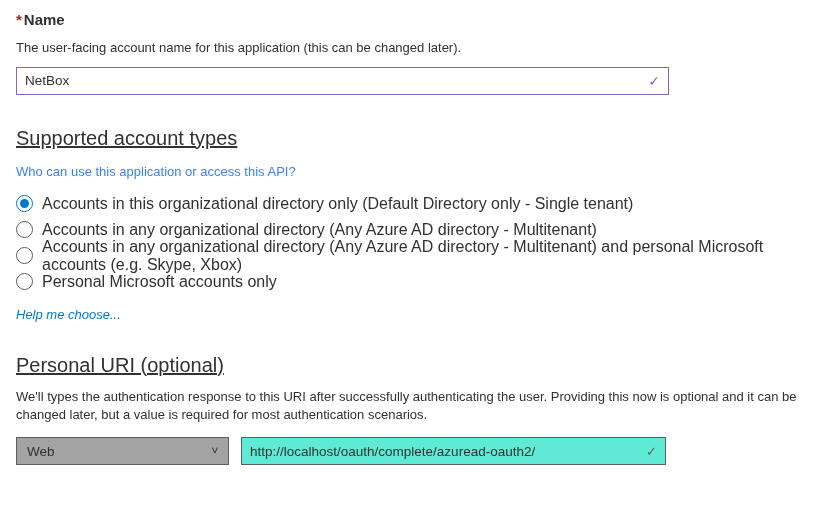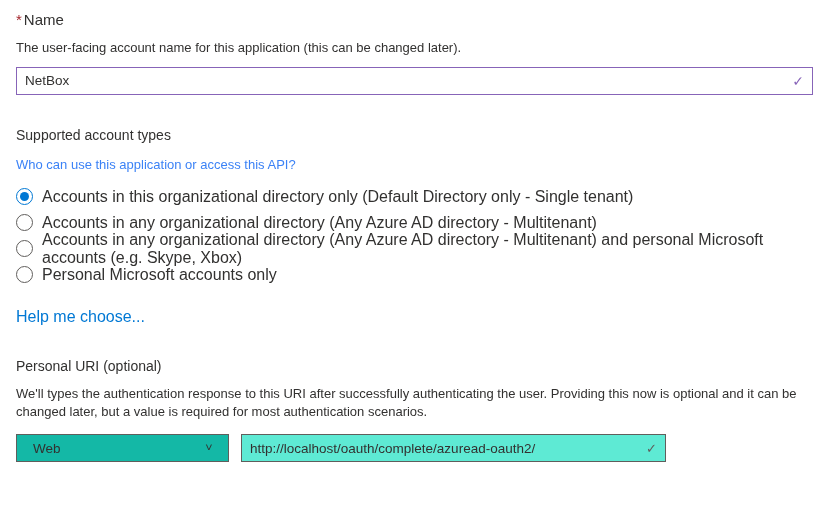--- a/index.html
+++ b/index.html
@@ -17,36 +17,36 @@
   }
   .page {
     padding: 8px 16px 0 16px;
     box-sizing: border-box;
     width: 829px;
   }
   .field-label {
     font-size: 15px;
     color: #323130;
     margin: 3px 0 0 0;
-    font-weight: 400;
+    font-weight: 700;
   }
   .req-star {
     color: #a4262c;
     margin-right: 2px;
   }
   .field-desc {
     font-size: 13px;
     color: #323130;
     margin-top: 11px;
     line-height: 1.35;
   }
   .text-input-wrap {
     margin-top: 10px;
     position: relative;
-    width: 797px;
+    width: 653px;
     height: 28px;
     border: 1px solid #8a2be2;
     border-color: #8764b8;
     box-sizing: border-box;
     background: #fff;
     display: flex;
     align-items: center;
   }
   .text-input-wrap input {
     border: none;
@@ -60,24 +60,25 @@
     height: 100%;
   }
   .check-glyph {
     color: #8764b8;
     font-size: 14px;
     padding-right: 8px;
     line-height: 1;
     user-select: none;
   }
   .section-title {
-    font-size: 14px;
+    font-size: 20px;
     font-weight: 400;
     color: #323130;
     margin-top: 32px;
+    text-decoration: underline;
   }
   .section-sub {
     font-size: 13px;
     color: #3b82f6;
     margin-top: 14px;
   }
   .radio-list {
     margin-top: 12px;
   }
   .radio-row {
@@ -108,41 +109,42 @@
     height: 9px;
     border-radius: 50%;
     background: #0078d4;
   }
   .radio-label {
     font-size: 16px;
     color: #323130;
   }
   .link {
     color: #0078d4;
-    font-size: 16px;
+    font-size: 13px;
     text-decoration: none;
-    margin-top: 20px;
+    margin-top: 12px;
     display: inline-block;
     cursor: pointer;
+    font-style: italic;
   }
   .redirect-row {
     margin-top: 12px;
     display: flex;
     align-items: center;
   }
   .select-wrap {
     width: 213px;
     height: 28px;
     border: 1px solid #605e5c;
     box-sizing: border-box;
-    background: #14b8a6;
+    background: #a3a3a3;
     display: flex;
     align-items: center;
     justify-content: space-between;
-    padding: 0 16px;
+    padding: 0 10px;
     font-size: 13.5px;
     color: #323130;
     cursor: pointer;
     margin-right: 12px;
   }
   .chev {
     font-size: 10px;
     color: #323130;
     transform: scaleX(1.25);
     line-height: 1;

